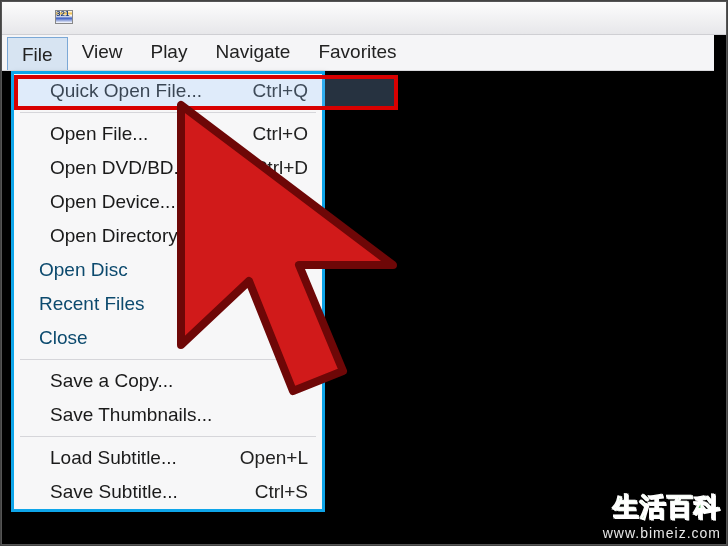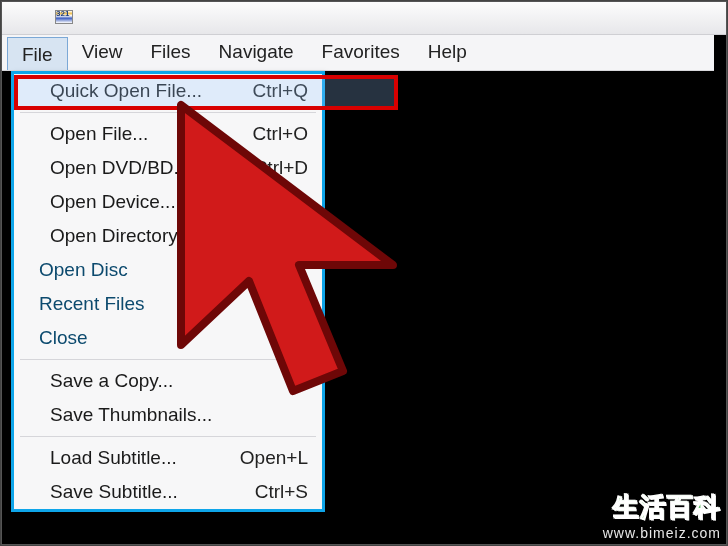--- a/index.html
+++ b/index.html
@@ -35,24 +35,23 @@
   <div class="titlebar">
     <span class="app-icon">
       <span class="film"></span>
       <span class="num">321</span>
     </span>
   </div>
 
   <div class="menubar">
     <div class="menu open">File</div>
     <div class="menu">View</div>
-    <div class="menu">Files</div>
+    <div class="menu">Play</div>
     <div class="menu">Navigate</div>
     <div class="menu">Favorites</div>
-    <div class="menu">Help</div>
   </div>
 
   <div class="player"></div>
 
   <div class="dropdown">
     <div class="dd-item">
       <span class="lbl">Quick Open File...</span>
       <span class="sc">Ctrl+Q</span>
     </div>
     <div class="dd-sep"></div>

